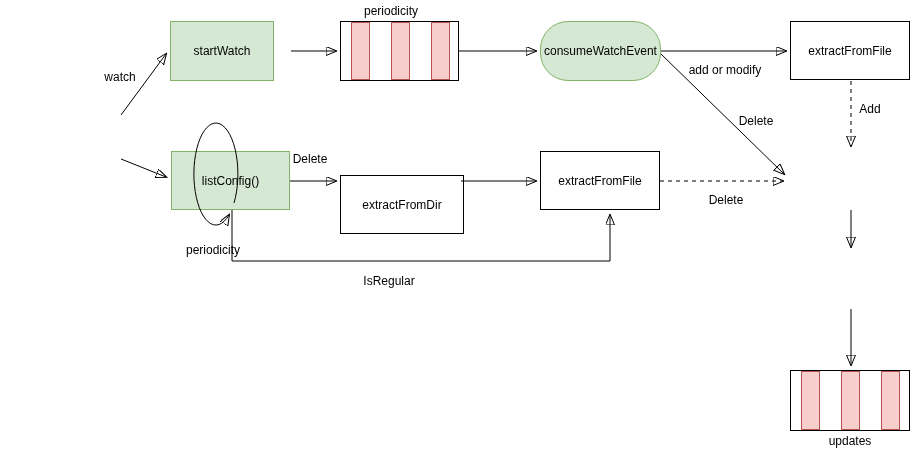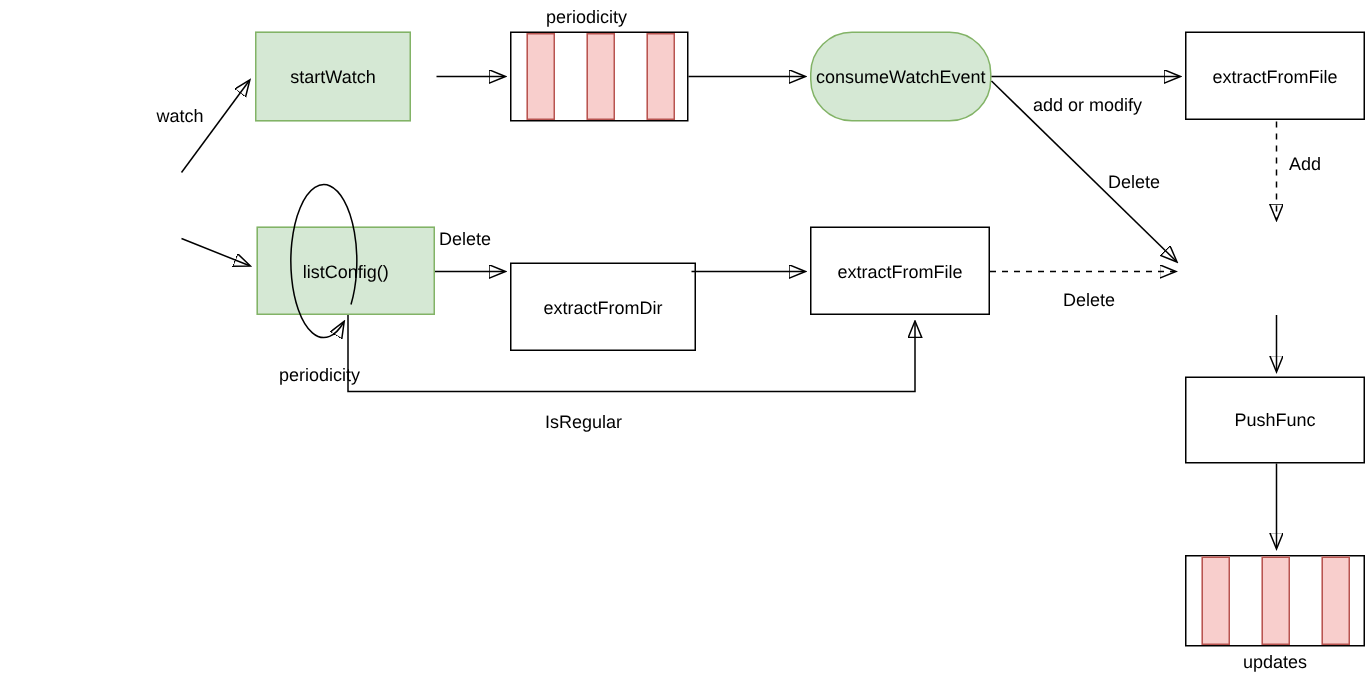--- a/index.html
+++ b/index.html
@@ -109,23 +109,20 @@
 
   <div class="node" id="n-extractfromdir">
     <span>extractFromDir</span>
   </div>
 
   <div class="node" id="n-extractfromfile-mid">
     <span>extractFromFile</span>
   </div>
 
 
-  <div class="node" id="n-pushfunc">
-    <span>PushFunc</span>
-  </div>
 
   <div class="queue" id="q-updates">
     <div class="stripe s1"></div>
     <div class="stripe s2"></div>
     <div class="stripe s3"></div>
   </div>
 
   <span class="edge-label" id="l-watchevents">periodicity</span>
   <span class="edge-label" id="l-updates">updates</span>
 

